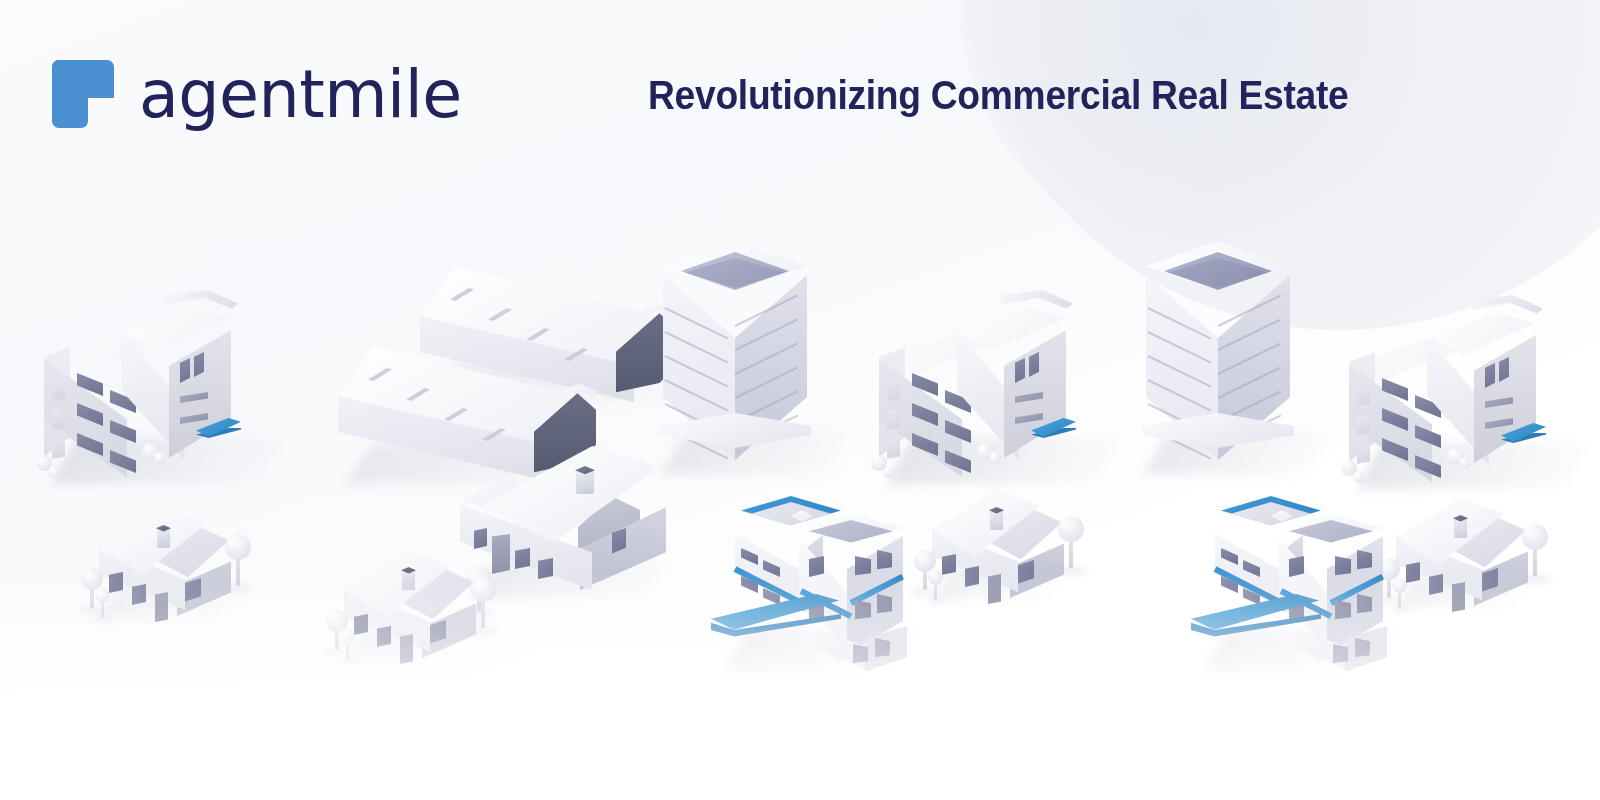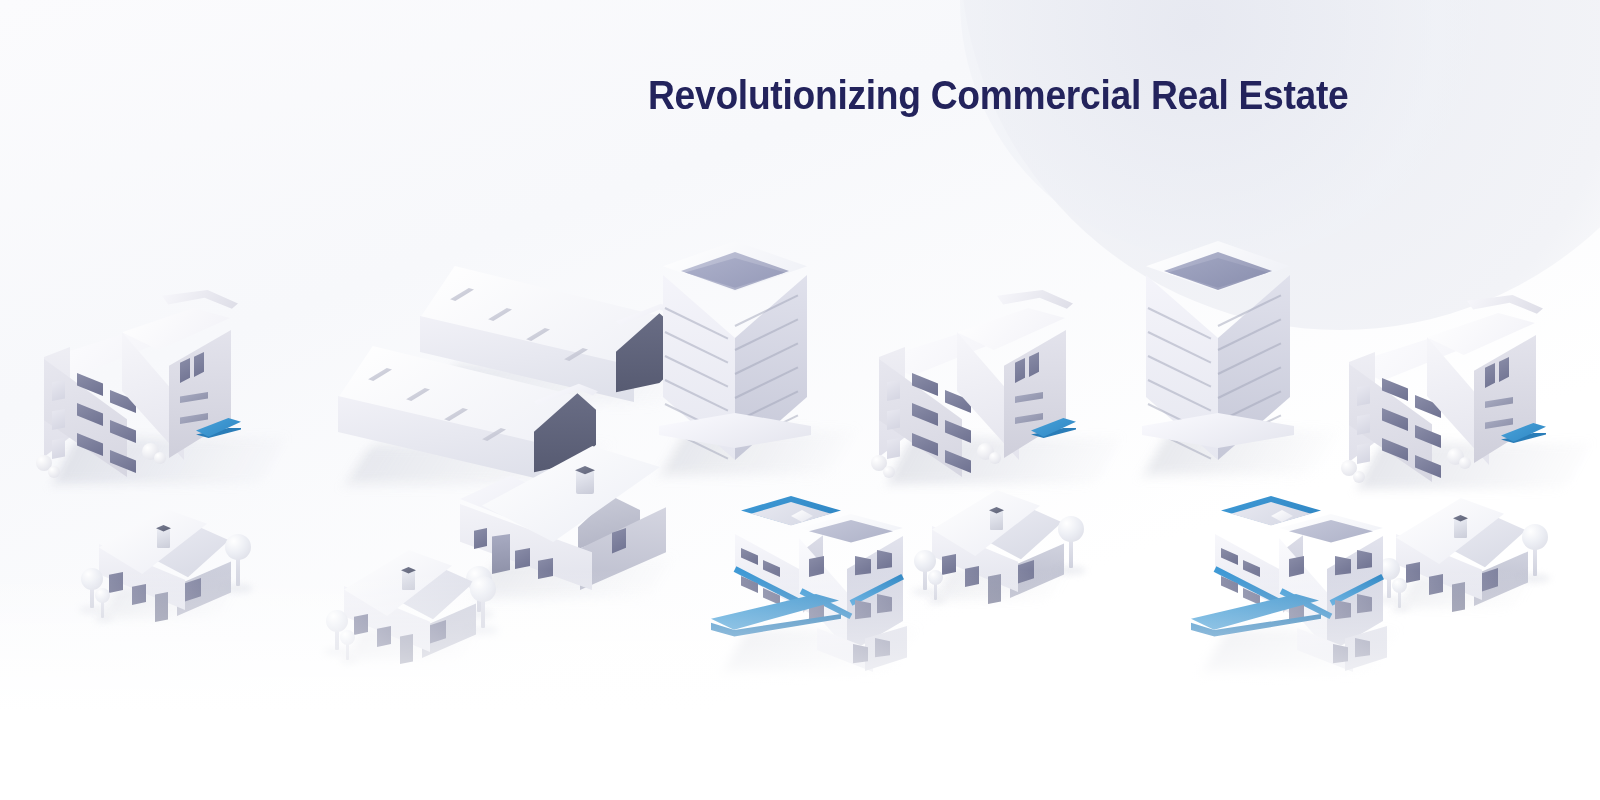--- a/index.html
+++ b/index.html
@@ -229,20 +229,27 @@
 <body>
 
 <div id="stage">
 
   <div class="bg-base"></div>
   <div class="bg-circle bg-circle-1"></div>
   <div class="bg-circle bg-circle-2"></div>
 
   <div class="header">
 
+    <div class="logo">
+      <div class="logo-mark">
+        <div class="lm-h"></div>
+        <div class="lm-v"></div>
+      </div>
+      <div class="logo-word">agentmile</div>
+    </div>
 
     <div class="headline">Revolutionizing Commercial Real Estate</div>
   </div>
 
   <div class="scene">
 
     <div class="b office" style="left:30px;top:100px;">
       <div class="iso o-shadow shadow"></div>
       <div class="iso wingL-top"></div>
       <div class="iso wingL-side"></div>

